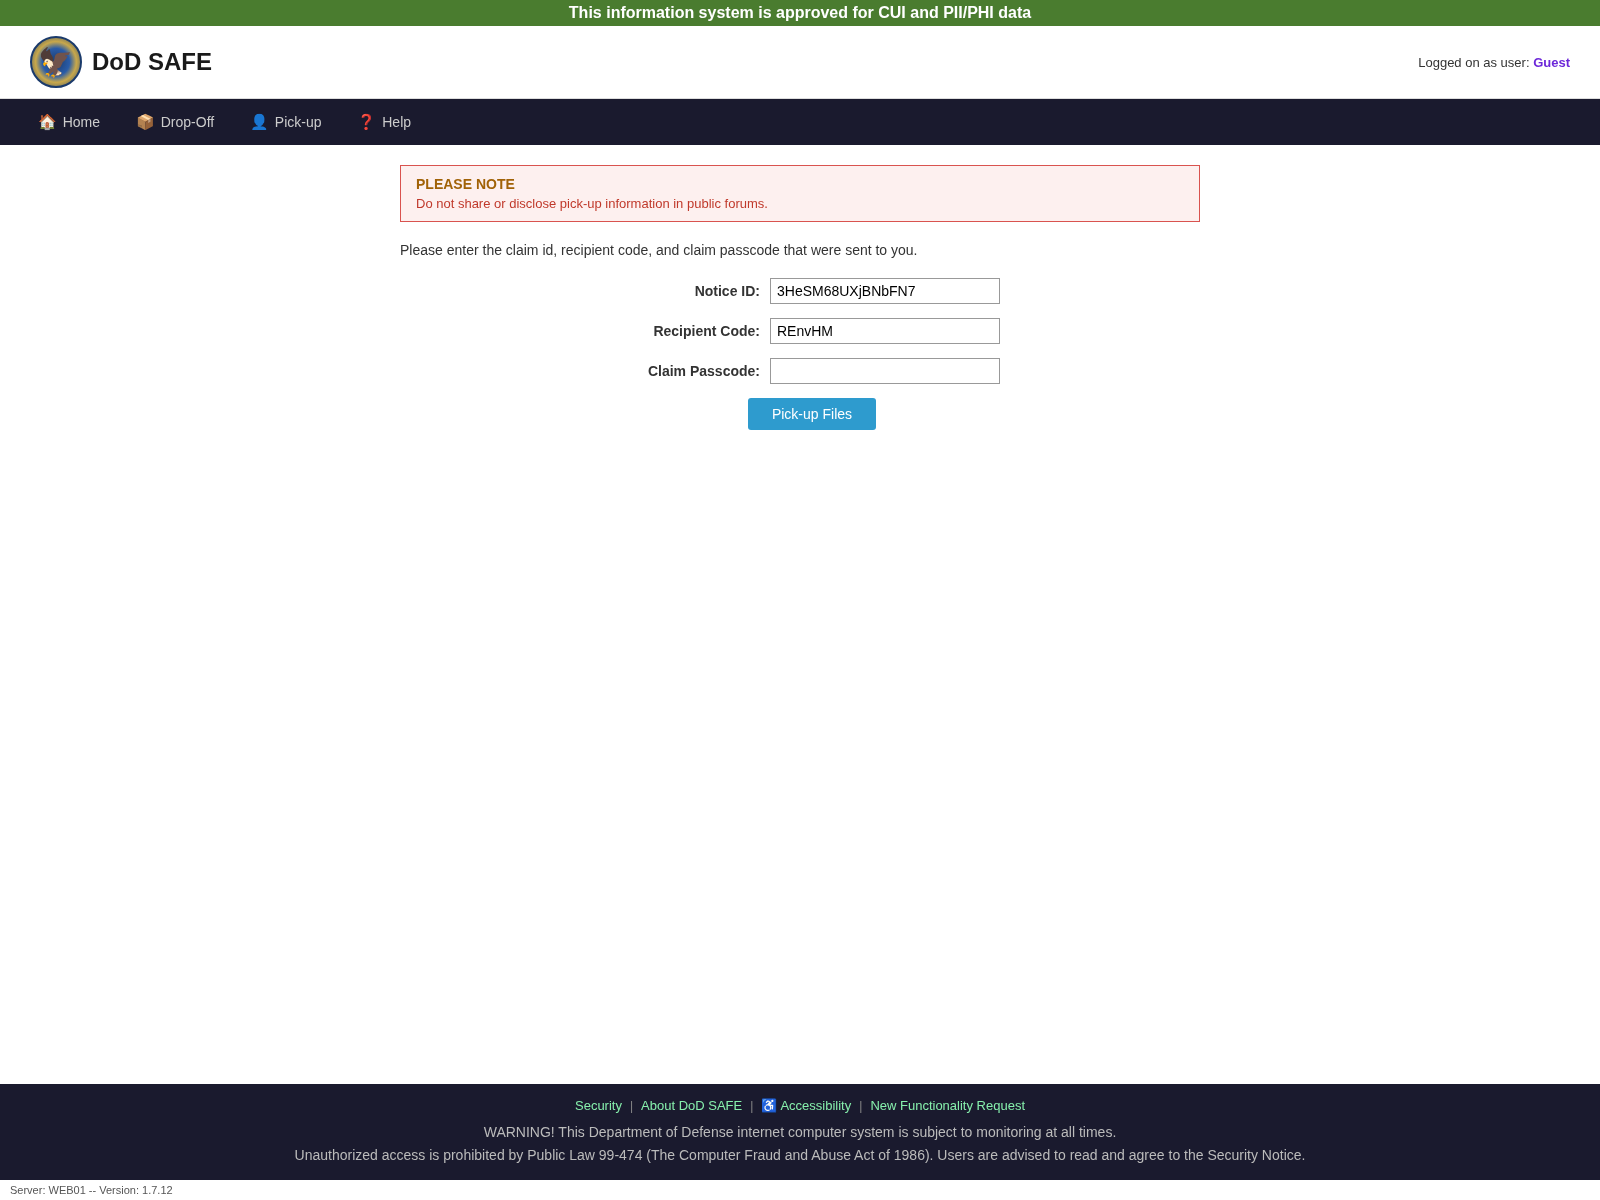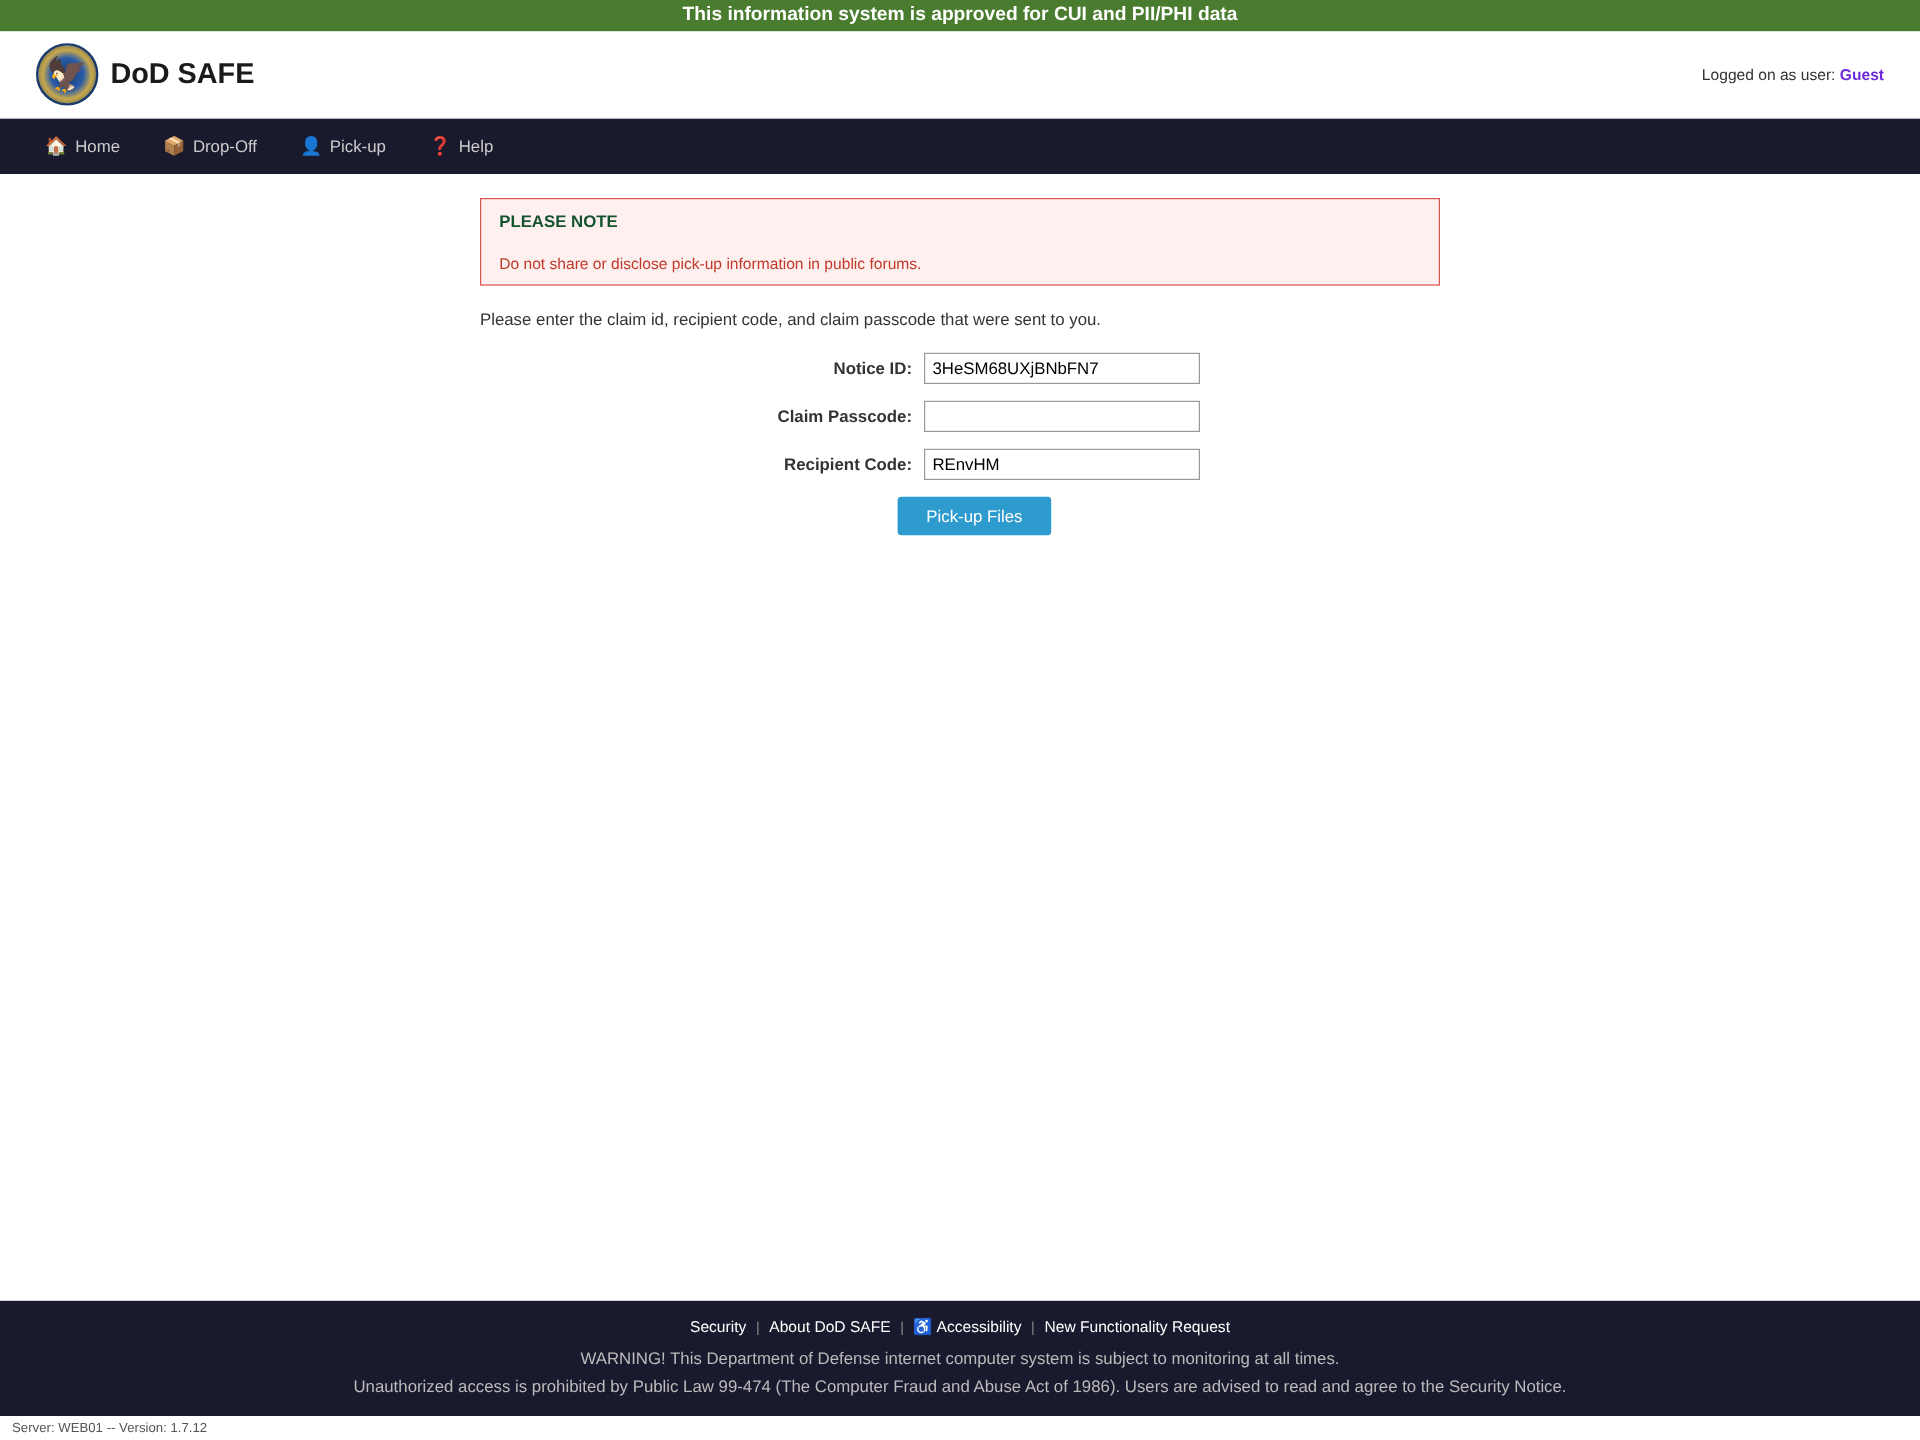--- a/index.html
+++ b/index.html
@@ -84,24 +84,24 @@
     .alert-box {
       border: 1px solid #d9534f;
       background-color: #fdf0ef;
       padding: 10px 15px;
       margin-bottom: 20px;
       max-width: 800px;
       margin-left: auto;
       margin-right: auto;
     }
     .alert-title {
-      color: #14532d;
-      font-weight: bold;
-      font-size: 14px;
-      margin-bottom: 20px;
+      color: #a16207;
+      font-weight: bold;
+      font-size: 14px;
+      margin-bottom: 4px;
     }
     .alert-text {
       color: #c0392b;
       font-size: 13px;
     }
 
     
     .instruction-text {
       font-size: 14px;
       color: #333;
@@ -166,21 +166,21 @@
       margin-top: auto;
     }
     .footer-links {
       display: flex;
       justify-content: center;
       gap: 8px;
       align-items: center;
       margin-bottom: 8px;
     }
     .footer-link {
-      color: #ffffff;
+      color: #86efac;
       text-decoration: none;
       font-size: 13px;
     }
     .footer-sep { color: #888; }
     .footer-warning {
       font-size: 14px;
       color: #bbb;
       line-height: 1.6;
     }
 
@@ -240,27 +240,27 @@
   <p class="instruction-text">Please enter the claim id, recipient code, and claim passcode that were sent to you.</p>
 
   <div class="pickup-form">
 
     <div class="form-row">
       <label class="form-label">Notice ID:</label>
       <input class="form-input" type="text" value="3HeSM68UXjBNbFN7" style="">
     </div>
 
     <div class="form-row">
+      <label class="form-label">Recipient Code:</label>
+      <input class="form-input" type="text" value="REnvHM" style="">
+    </div>
+
+    <div class="form-row">
       <label class="form-label">Claim Passcode:</label>
       <input class="form-input" type="password" style="">
-    </div>
-
-    <div class="form-row">
-      <label class="form-label">Recipient Code:</label>
-      <input class="form-input" type="text" value="REnvHM" style="">
     </div>
 
     <div class="submit-row">
       <button class="pickup-button">Pick-up Files</button>
     </div>
 
   </div>
 </div>
 
 <footer class="footer">

